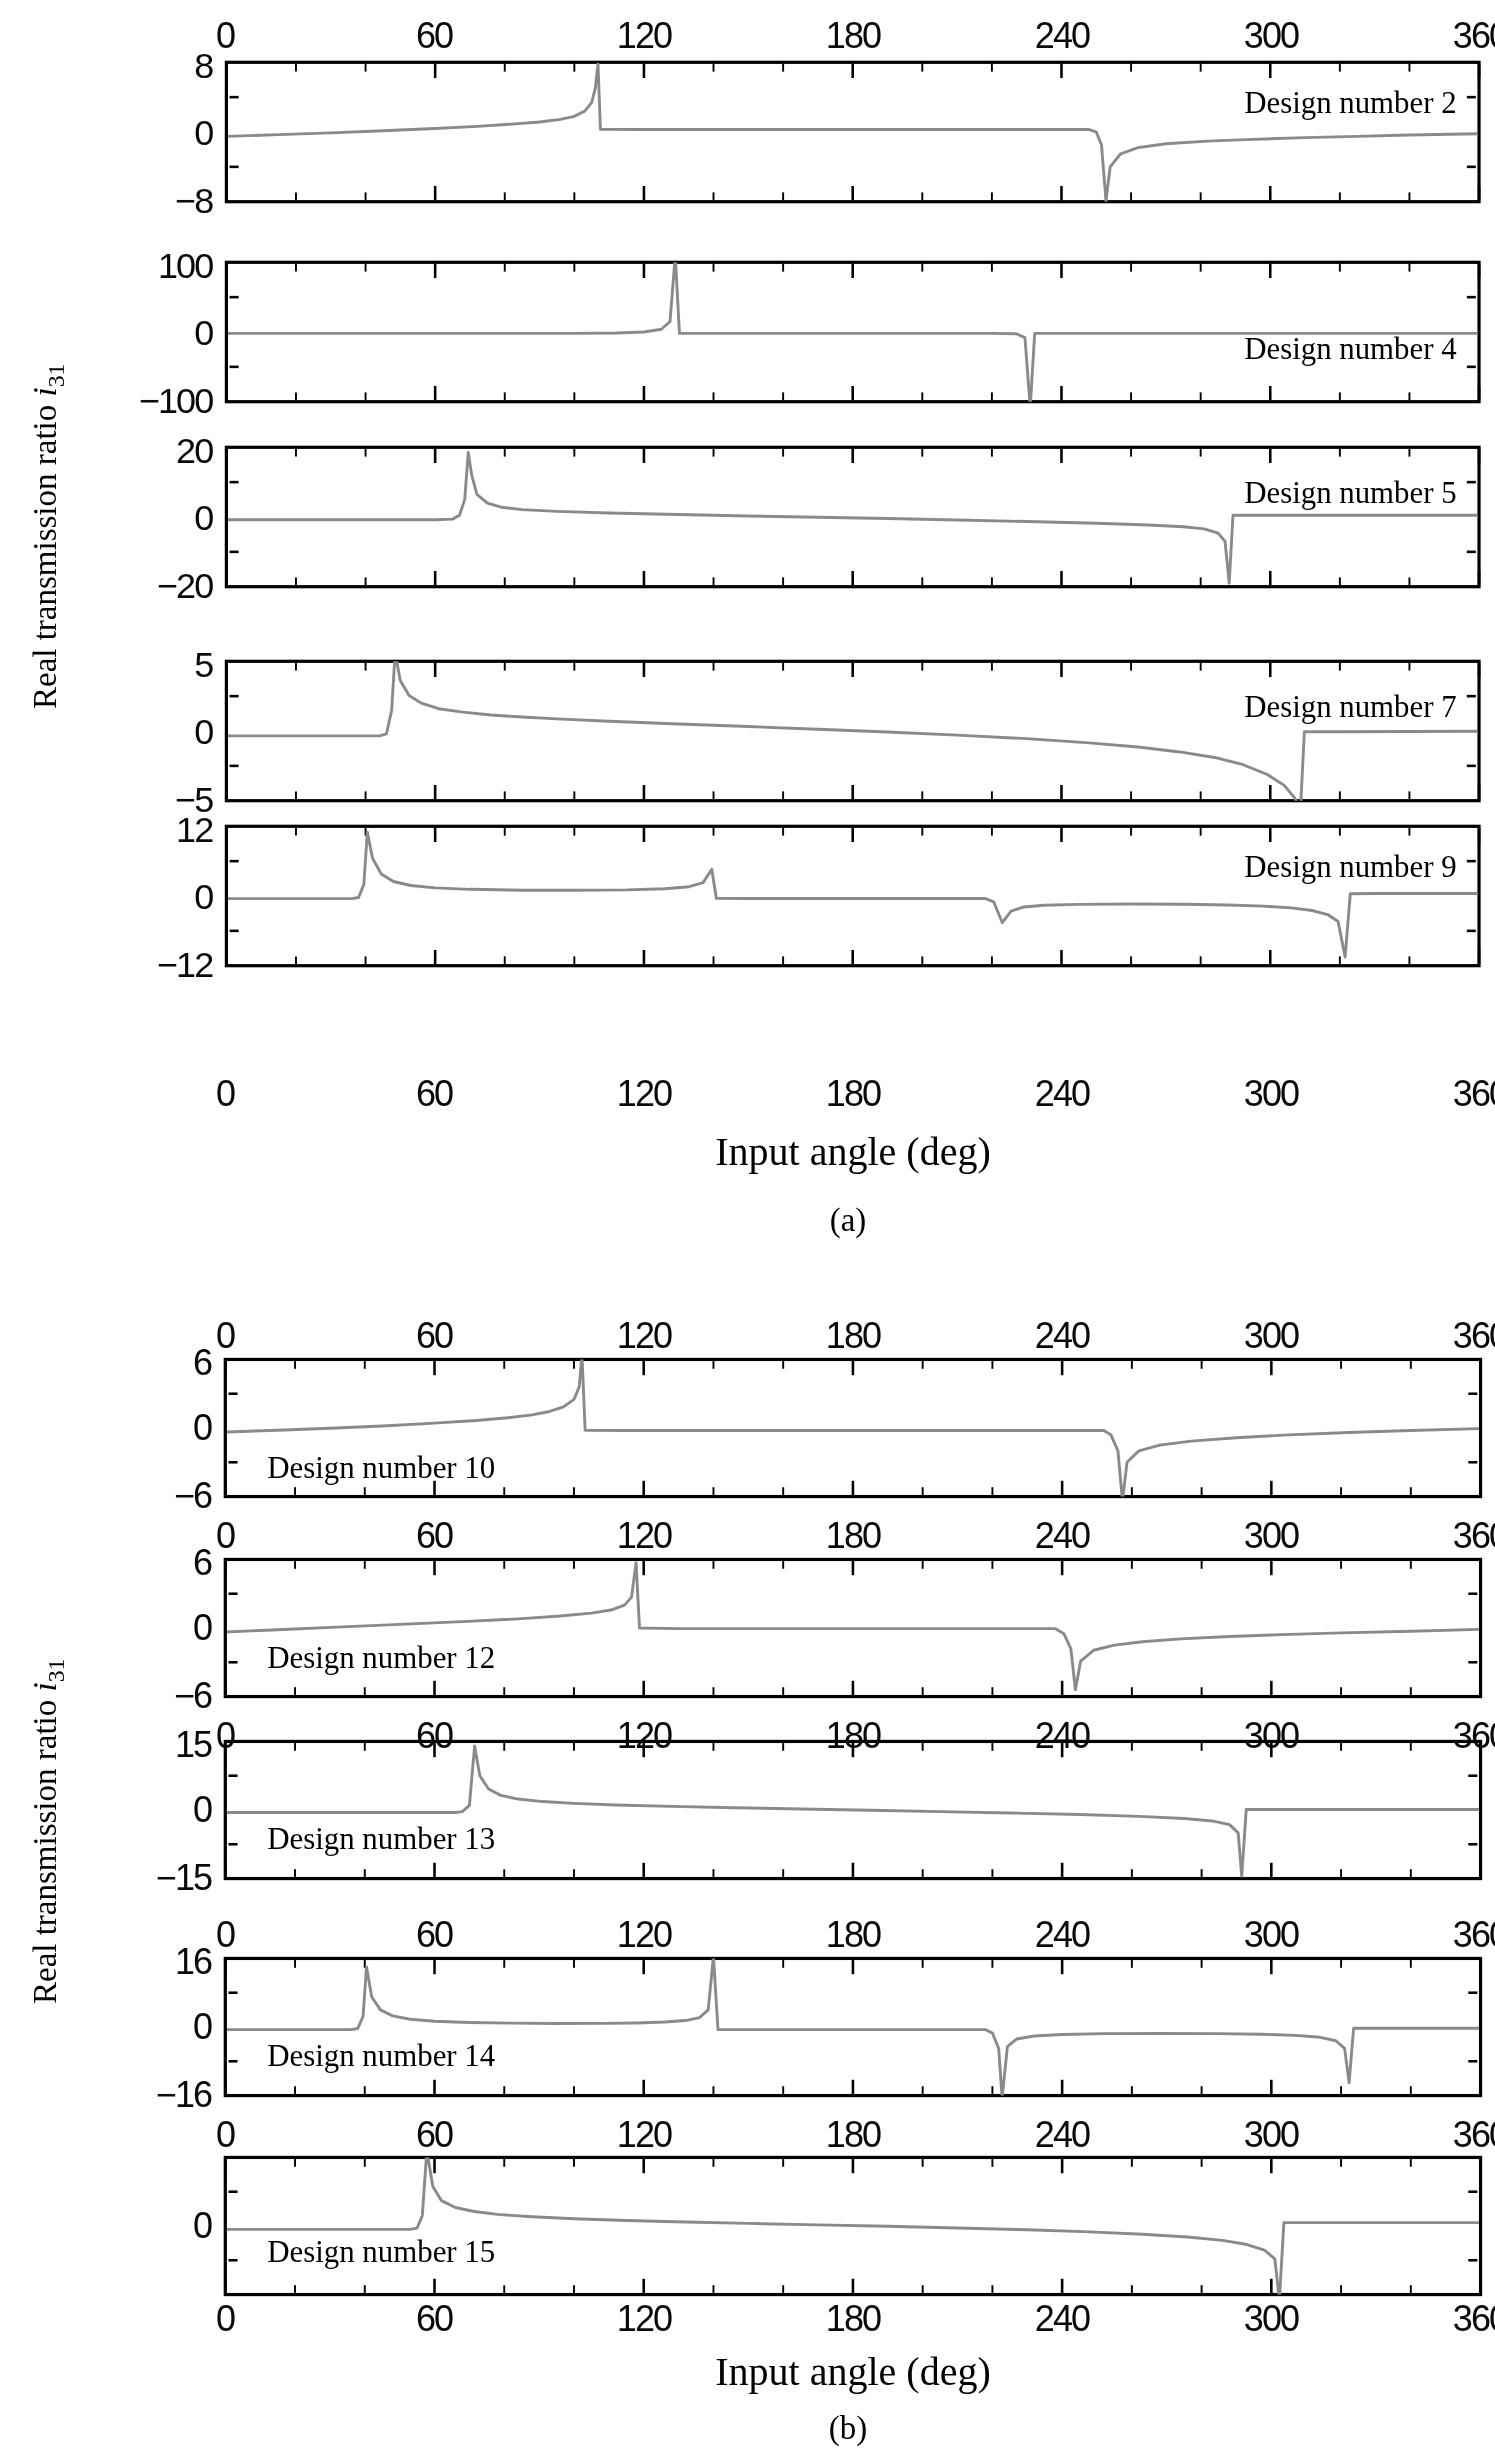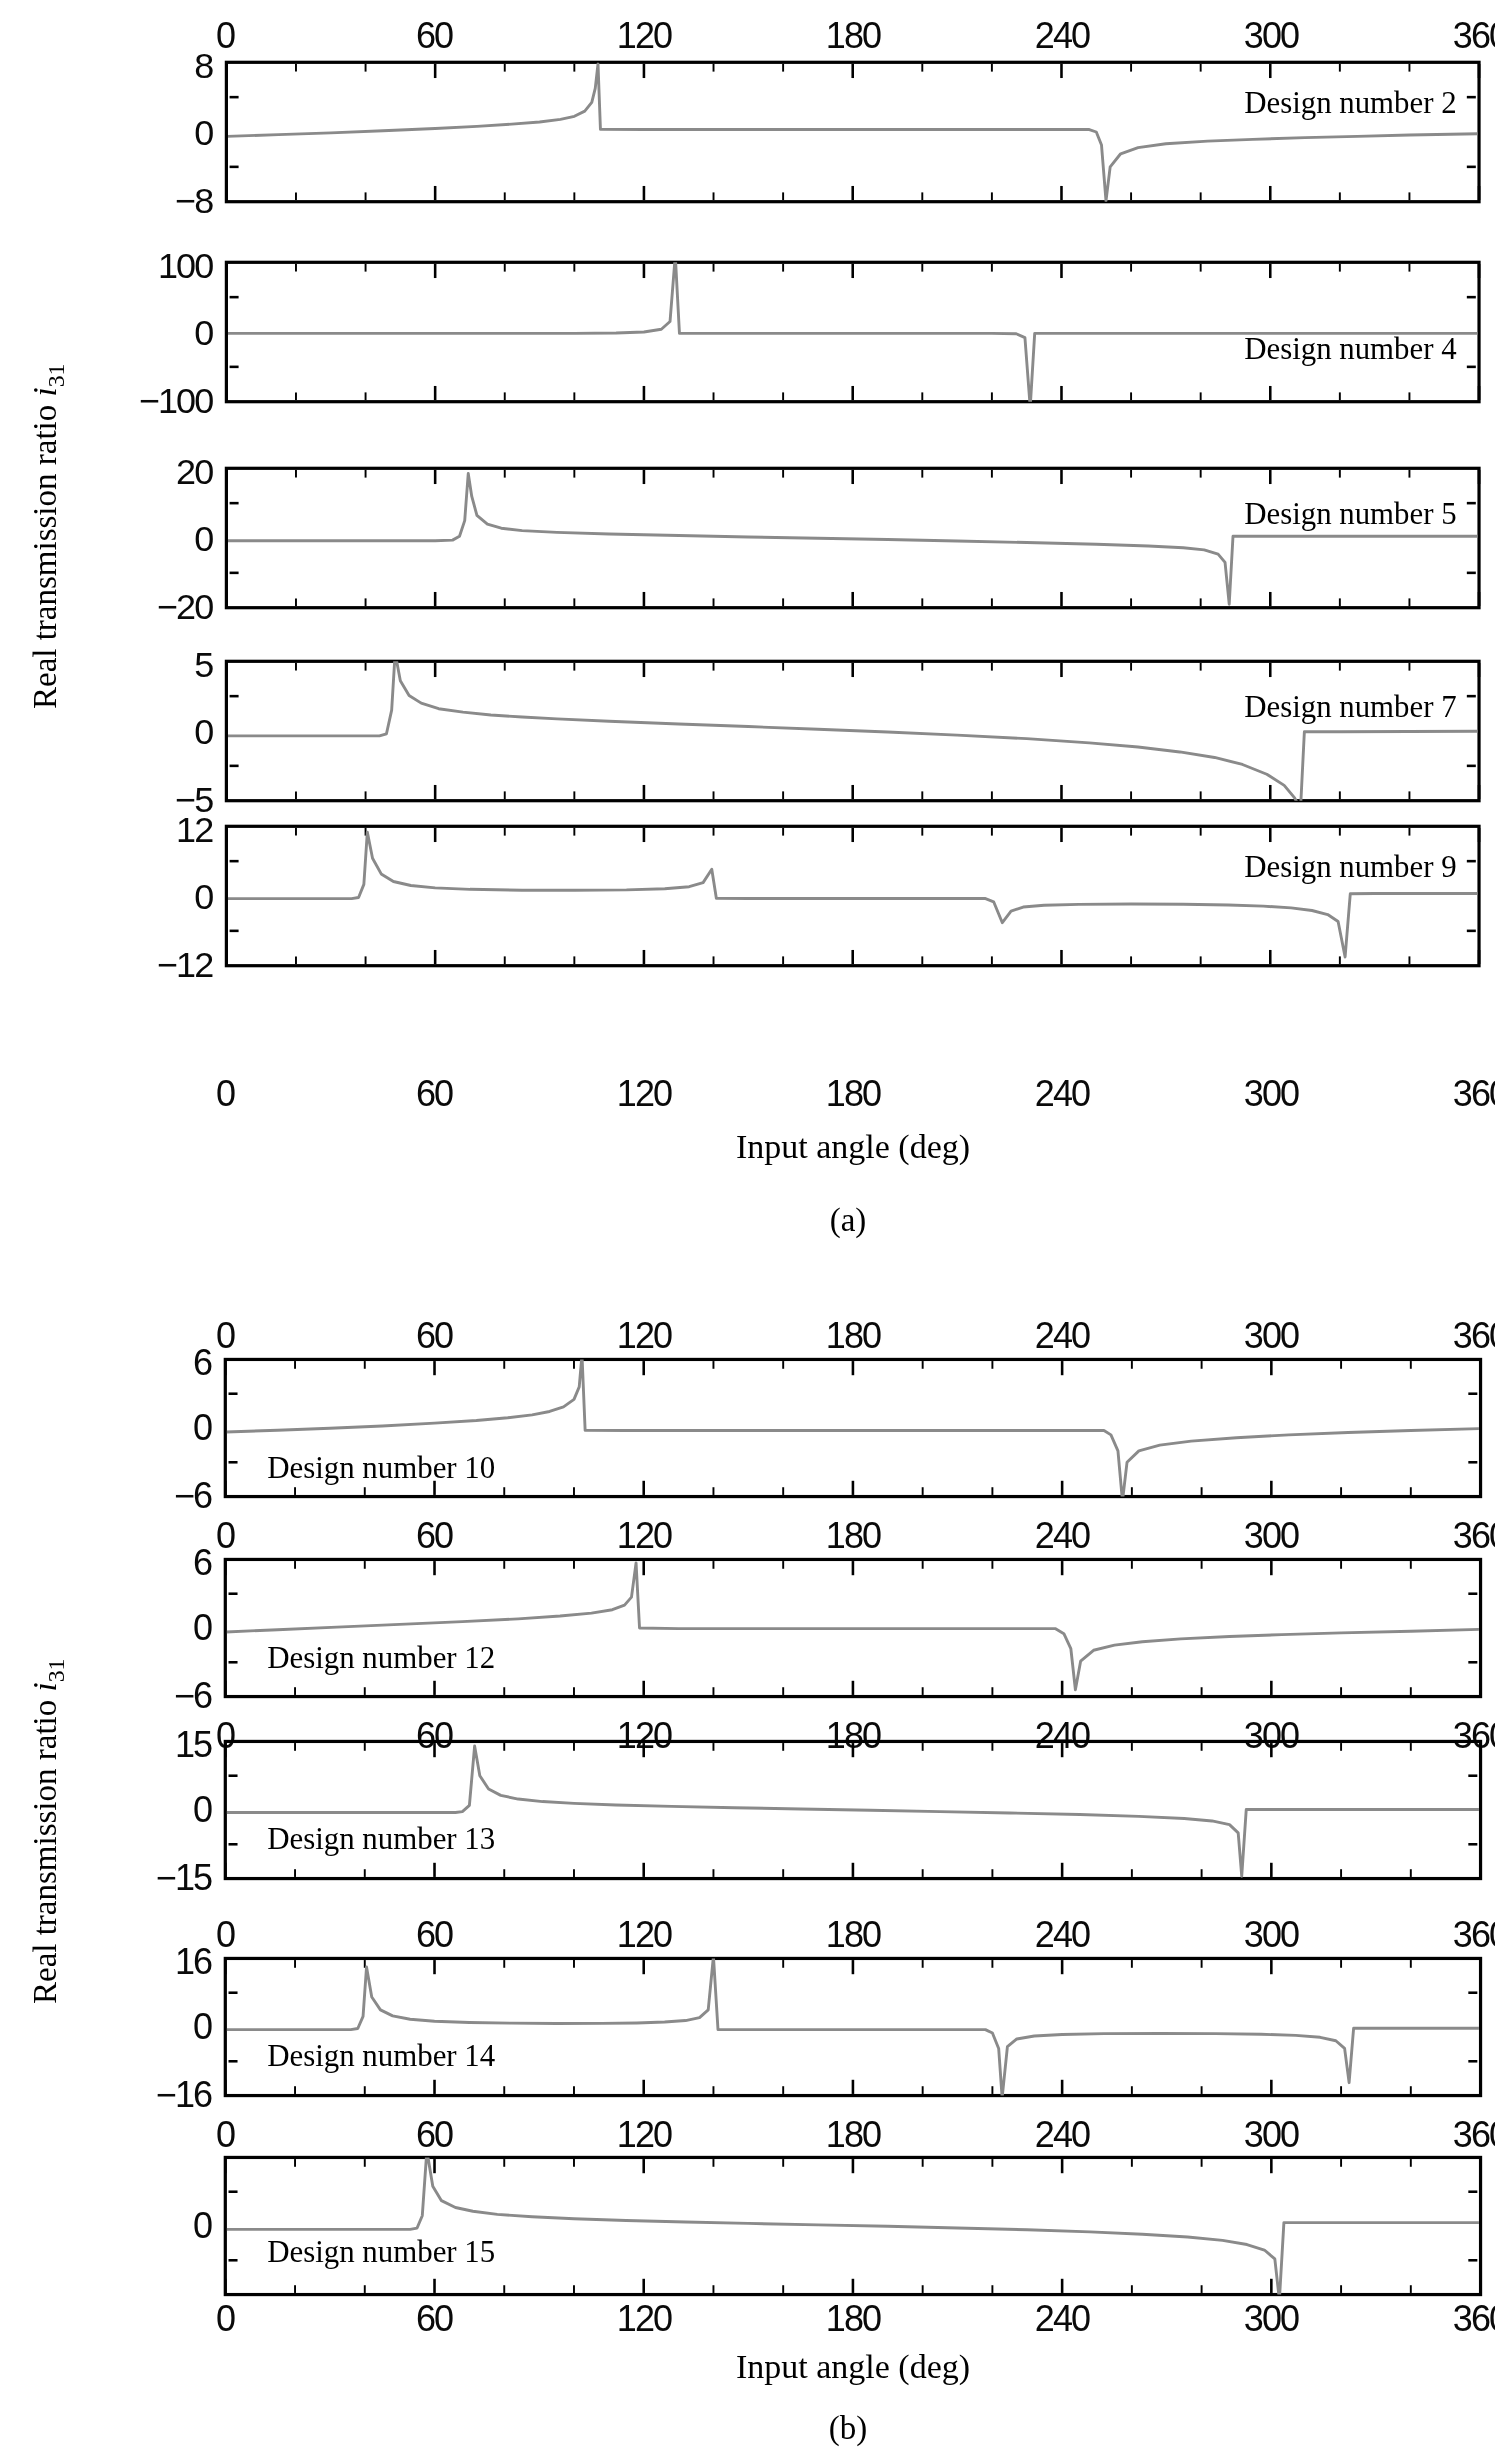--- a/index.html
+++ b/index.html
@@ -4,21 +4,21 @@
 <style>
   html,body{margin:0;padding:0;background:#ffffff;}
   #figure{position:relative;width:1496px;height:2462px;background:#ffffff;
           font-family:"Liberation Serif","DejaVu Serif",serif;color:#000;overflow:hidden;}
   .ylabel{position:absolute;width:965px;left:-434px;text-align:center;font-size:33px;
           transform:rotate(-90deg);transform-origin:center;white-space:nowrap;}
   .ylabel .sym{font-style:italic;}
   .ylabel sub{font-size:0.72em;}
   .ylabel-a{top:515px;}
   .ylabel-b{top:1810px;}
-  .xlabel{position:absolute;left:853px;transform:translateX(-50%);font-size:34px;white-space:nowrap;}
+  .xlabel{position:absolute;left:853px;transform:translateX(-50%);font-size:40px;white-space:nowrap;}
   .xlabel-a{top:1128px;}
   .xlabel-b{top:2348px;}
   .caption{position:absolute;left:848px;transform:translateX(-50%);font-size:33px;}
   .caption-a{top:1202px;}
   .caption-b{top:2410px;}
   .subplot{position:absolute;left:0;width:1496px;}
   .subplot svg{display:block;}
   .xrow span{position:absolute;transform:translateX(-50%);
              font-family:"Liberation Sans","DejaVu Sans",sans-serif;
              font-size:36px;letter-spacing:-1.9px;color:#0a0a0a;white-space:nowrap;}
@@ -220,21 +220,21 @@
           <line x1="2295" y1="96.75" x2="2281" y2="96.75" stroke="#000000" stroke-width="4"></line>
           <line x1="355" y1="205.25" x2="369" y2="205.25" stroke="#000000" stroke-width="4"></line>
           <line x1="2295" y1="205.25" x2="2281" y2="205.25" stroke="#000000" stroke-width="4"></line>
           <text x="328" y="48" text-anchor="end" dominant-baseline="central" font-size="56" fill="#0a0a0a">100</text>
           <text x="328" y="151" text-anchor="end" dominant-baseline="central" font-size="56" fill="#0a0a0a">0</text>
           <text x="328" y="258" text-anchor="end" dominant-baseline="central" font-size="56" fill="#0a0a0a">−100</text>
           <polyline points="350.0,153.2 891.7,153.2 956.7,152.6 1000.0,151.0 1027.1,146.7 1040.6,134.7 1048.8,31.7 1055.3,153.2 1108.3,153.2 1541.7,153.2 1579.6,153.7 1593.1,159.7 1601.3,268.2 1608.3,153.2 1650.0,153.2 2300.0,153.2" fill="none" stroke="#8a8a8a" stroke-width="4.5" stroke-linejoin="round" clip-path="url(#clip1)"></polyline>
           <text x="2265" y="177.64" text-anchor="end" dominant-baseline="central" font-size="48" fill="#000" class="dlabel">Design number 4</text>
         </svg>
       </div>
-      <div class="subplot" style="top: 441px; height: 194px;">
+      <div class="subplot" style="top: 420px; height: 194px;">
         <svg width="1496" height="194" viewBox="0 0 2324 302">
           <defs>
             <clipPath id="clip2">
               <rect x="352.5" y="42.5" width="1945" height="217"></rect>
             </clipPath>
           </defs>
           <rect x="350" y="42.5" width="1950" height="217" fill="none" stroke="#000000" stroke-width="5"></rect>
           <line x1="350" y1="45" x2="350" y2="67" stroke="#000000" stroke-width="4"></line>
           <line x1="350" y1="257" x2="350" y2="235" stroke="#000000" stroke-width="4"></line>
           <line x1="458.3333333333333" y1="45" x2="458.3333333333333" y2="57" stroke="#000000" stroke-width="3"></line>

